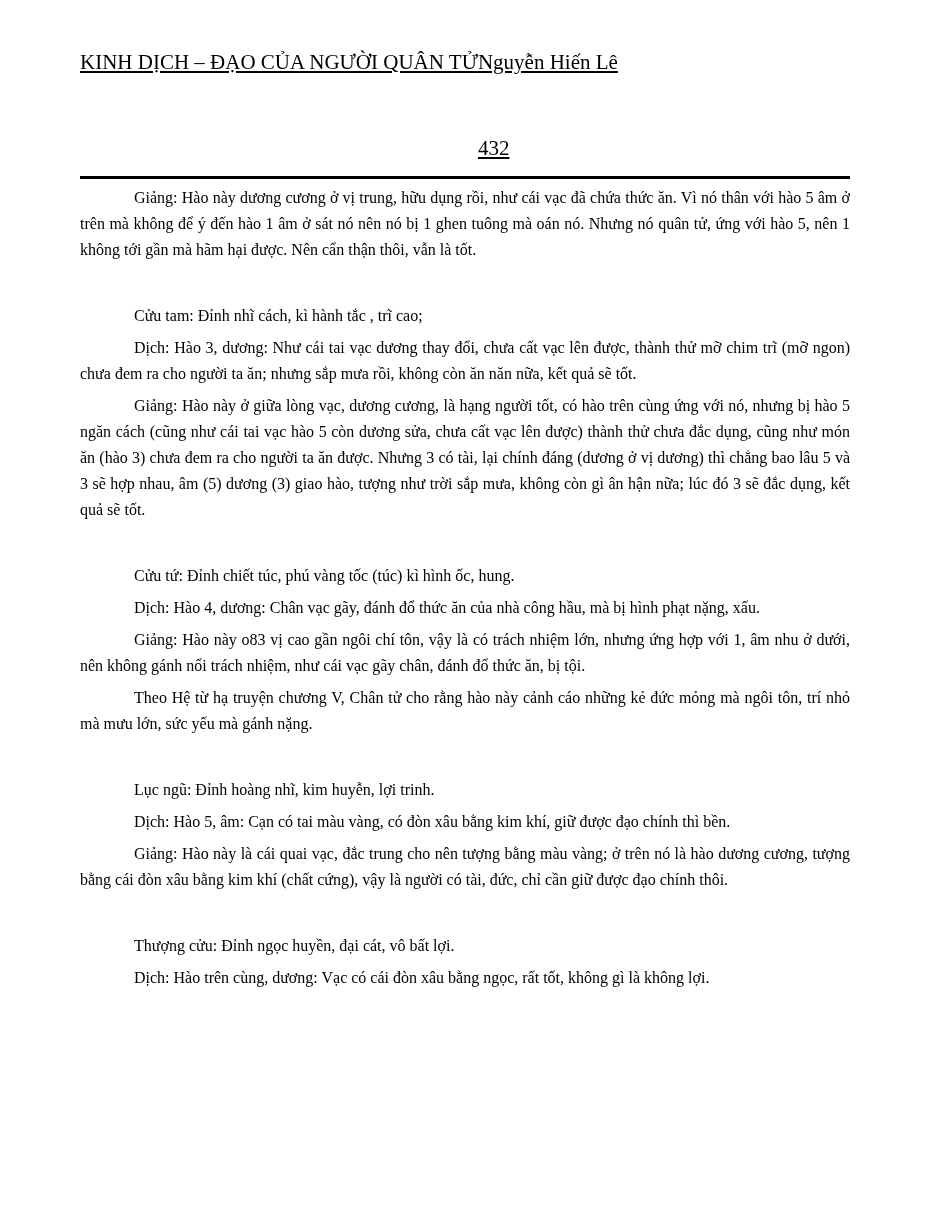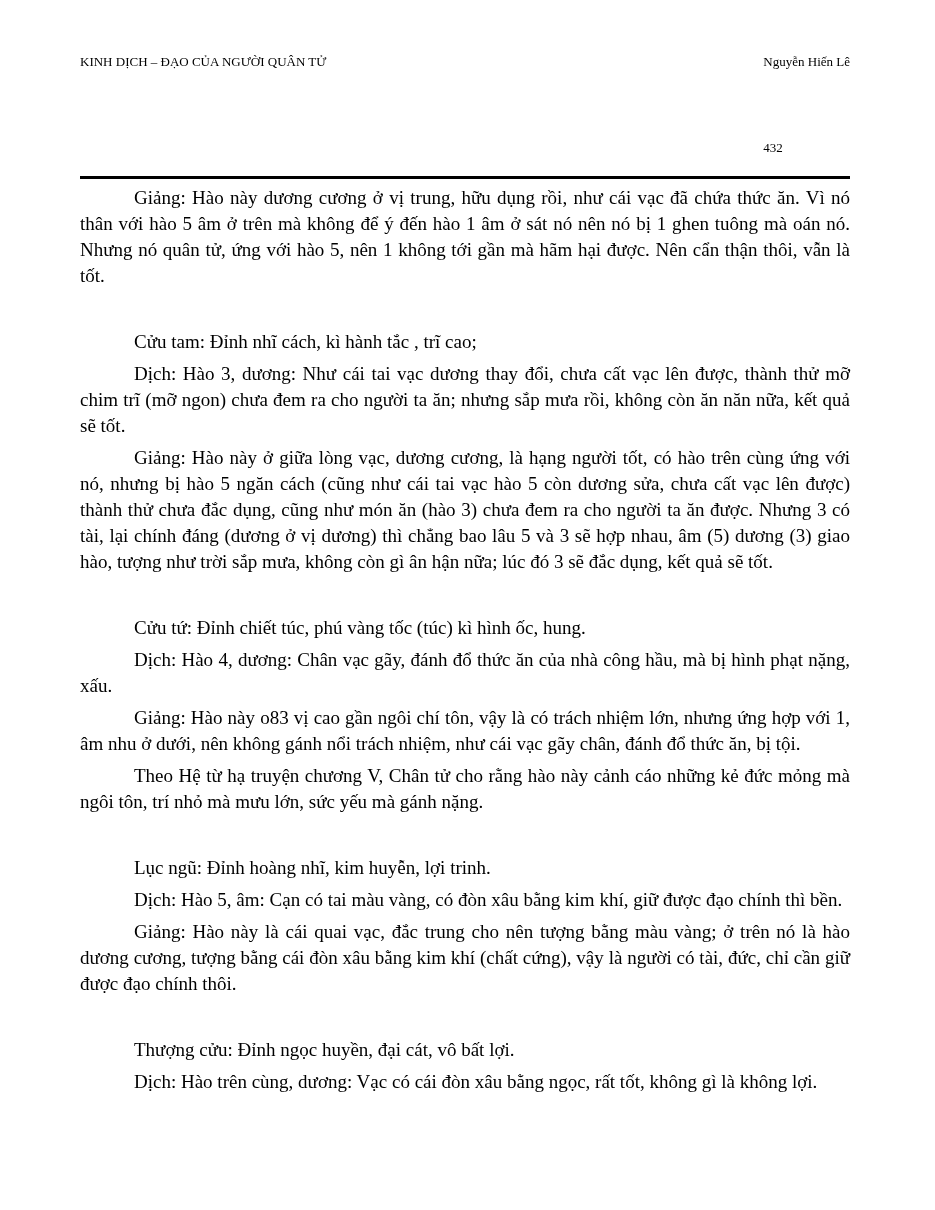--- a/index.html
+++ b/index.html
@@ -13,40 +13,40 @@
     height: 1210px;
     background: #ffffff;
     color: #000000;
     font-family: "Liberation Serif", "DejaVu Serif", serif;
     box-sizing: border-box;
     padding: 50px 85px 0 80px;
     overflow: hidden;
   }
   .header {
     display: flex;
-    justify-content: space-between;
     align-items: baseline;
-    font-size: 13px;
+    font-size: 21px;
     line-height: 24px;
     white-space: nowrap;
+    text-decoration: underline;
   }
   .header-right {
     display: flex;
     align-items: baseline;
     gap: 62px;
     flex-direction: column;
   }
   .header-rule {
     border: none;
     border-top: 3px solid #000000;
     margin: 16px 0 0 0;
   }
   .content {
     margin-top: 5px;
-    font-size: 19px;
+    font-size: 16px;
     line-height: 26px;
     text-align: justify;
   }
   .content p {
     margin: 6px 0;
     text-indent: 54px;
   }
   .content p.gap {
     margin-top: 40px;
   }

